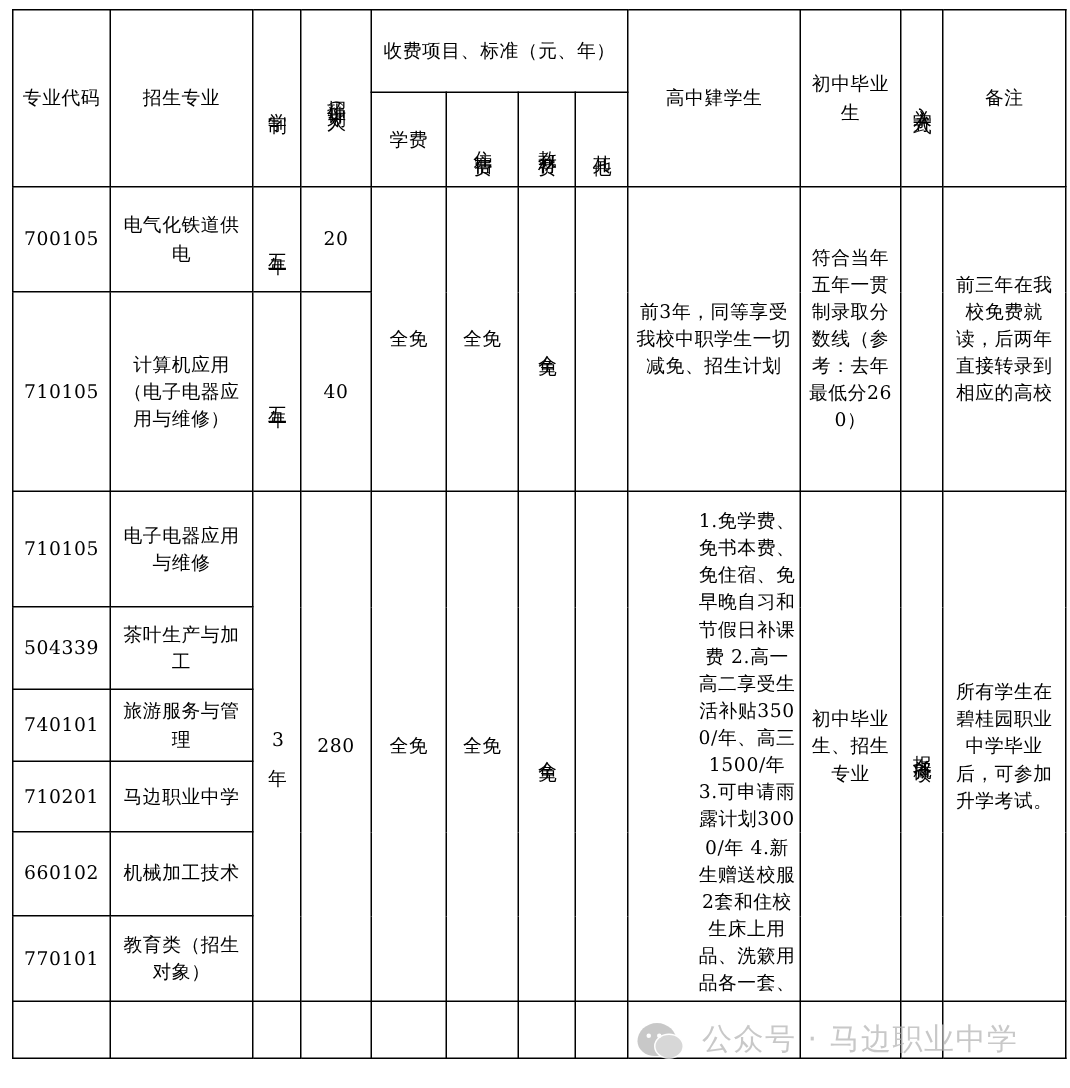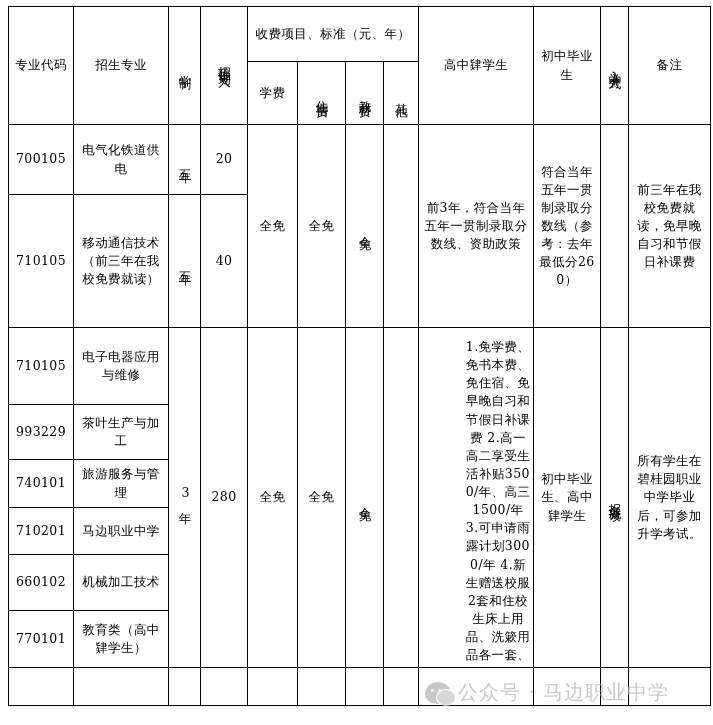--- a/index.html
+++ b/index.html
@@ -81,21 +81,21 @@
 
   .head-cell { font-size: 13px; }
 
   
   .watermark {
     position: absolute;
     left: 425px;
     top: 679px;
     display: flex;
     align-items: center;
-    gap: 7px;
+    gap: 17px;
     opacity: 0.72;
     pointer-events: none;
   }
   .watermark .wm-text {
     font-family: "DejaVu Sans", "Liberation Sans", sans-serif;
     font-size: 20px;
     color: #b4b4b4;
     letter-spacing: 1px;
     white-space: nowrap;
   }
@@ -187,29 +187,29 @@
         <span class="vtext">五年</span>
       </td>
       <td class="num">20</td>
 
       <td rowspan="2">全免</td>
       <td rowspan="2">全免</td>
       <td rowspan="2">
         <span class="vtext">全免</span>
       </td>
       <td rowspan="2"></td>
-      <td rowspan="2" class="aid-body">前3年，符合当年五年一贯制录取分数线、资助政策</td>
+      <td rowspan="2" class="aid-body">前3年，同等享受我校中职学生一切减免、招生计划</td>
       <td rowspan="2" class="aid-body">符合当年五年一贯制录取分数线（参考：去年最低分260）</td>
       <td rowspan="2"></td>
-      <td rowspan="2" class="aid-body">前三年在我校免费就读，免早晚自习和节假日补课费</td>
+      <td rowspan="2" class="aid-body">前三年在我校免费就读，后两年直接转录到相应的高校</td>
     </tr>
 
     <tr style="height:133px;">
       <td class="num">710105</td>
-      <td>移动通信技术（前三年在我校免费就读）</td>
+      <td>计算机应用（电子电器应用与维修）</td>
       <td>
         <span class="vtext">五年</span>
       </td>
       <td class="num">40</td>
     </tr>
 
     <tr style="height:77px;">
       <td class="num">710105</td>
       <td>电子电器应用与维修</td>
 
@@ -217,46 +217,46 @@
         <span class="vtext">3年</span>
       </td>
       <td rowspan="6" class="num">280</td>
       <td rowspan="6">全免</td>
       <td rowspan="6">全免</td>
       <td rowspan="6">
         <span class="vtext">全免</span>
       </td>
       <td rowspan="6"></td>
       <td rowspan="6" class="aid-body" style="vertical-align:top;padding-top:10px;padding-left:46px;">1.免学费、免书本费、免住宿、免早晚自习和节假日补课费 2.高一高二享受生活补贴3500/年、高三1500/年 3.可申请雨露计划3000/年 4.新生赠送校服2套和住校生床上用品、洗簌用品各一套、</td>
-      <td rowspan="6" class="aid-body">初中毕业生、高中肄学生</td>
+      <td rowspan="6" class="aid-body">初中毕业生、招生专业</td>
       <td rowspan="6">
         <span class="vtext">报名就读</span>
       </td>
       <td rowspan="6" class="aid-body">所有学生在碧桂园职业中学毕业后，可参加升学考试。</td>
     </tr>
 
     <tr style="height:55px;">
-      <td class="num">993229</td>
+      <td class="num">504339</td>
       <td>茶叶生产与加工</td>
     </tr>
     <tr style="height:48px;">
       <td class="num">740101</td>
       <td>旅游服务与管理</td>
     </tr>
     <tr style="height:47px;">
       <td class="num">710201</td>
       <td>马边职业中学</td>
     </tr>
     <tr style="height:56px;">
       <td class="num">660102</td>
       <td>机械加工技术</td>
     </tr>
     <tr style="height:57px;">
       <td class="num">770101</td>
-      <td>教育类（高中肄学生）</td>
+      <td>教育类（招生对象）</td>
     </tr>
 
     <tr style="height:38px;">
       <td></td>
       <td></td>
       <td></td>
       <td></td>
       <td></td>
       <td></td>
       <td></td>

